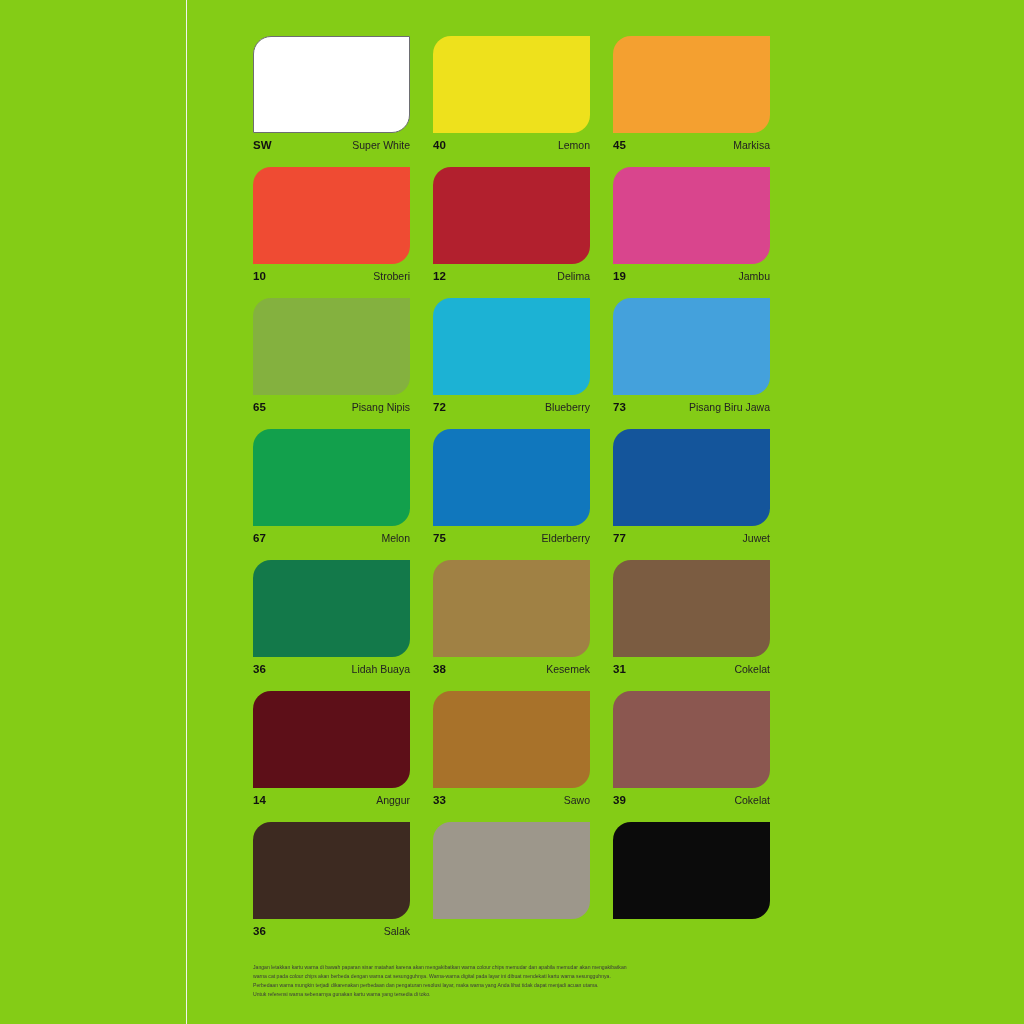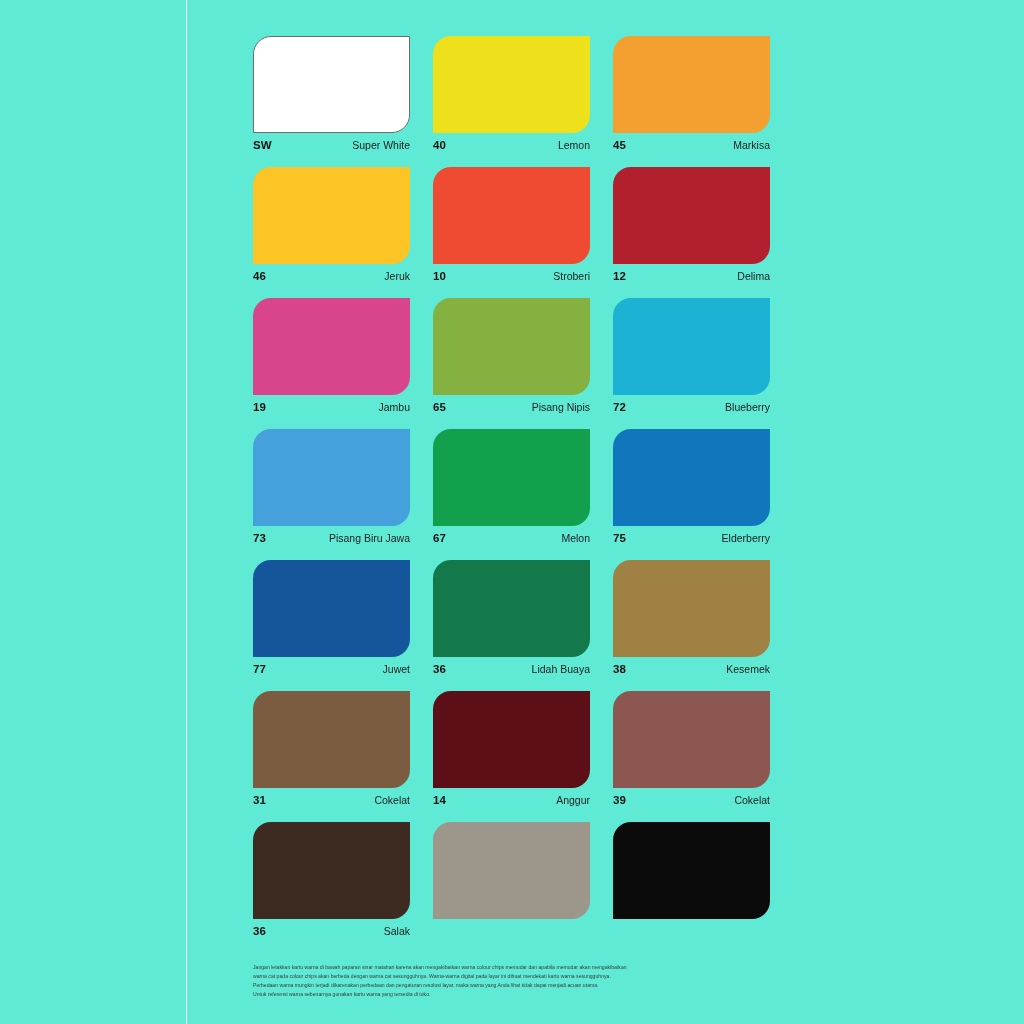--- a/index.html
+++ b/index.html
@@ -11,21 +11,21 @@
     width: 1024px;
     height: 1024px;
     font-family: "Liberation Sans", sans-serif;
     position: relative;
     overflow: hidden;
   }
 
   #page {
     position: absolute;
     inset: 0;
-    background: #5eead4;
+    background: #84cc16;
   }
 
   
   #left-rule {
     position: absolute;
     left: 186px;
     top: 0;
     width: 1px;
     height: 1024px;
     background: #f1f1f1;
@@ -115,27 +115,20 @@
         </div>
       </div>
       <div class="swatch-cell">
         <div class="chip" style="background: rgb(244, 160, 48);"></div>
         <div class="chip-labels">
           <span class="chip-code">45</span>
           <span class="chip-name">Markisa</span>
         </div>
       </div>
       <div class="swatch-cell">
-        <div class="chip" style="background: rgb(252, 196, 37);"></div>
-        <div class="chip-labels">
-          <span class="chip-code">46</span>
-          <span class="chip-name">Jeruk</span>
-        </div>
-      </div>
-      <div class="swatch-cell">
         <div class="chip" style="background: rgb(239, 75, 51);"></div>
         <div class="chip-labels">
           <span class="chip-code">10</span>
           <span class="chip-name">Stroberi</span>
         </div>
       </div>
       <div class="swatch-cell">
         <div class="chip" style="background: rgb(178, 32, 46);"></div>
         <div class="chip-labels">
           <span class="chip-code">12</span>
@@ -210,20 +203,27 @@
         <div class="chip-labels">
           <span class="chip-code">31</span>
           <span class="chip-name">Cokelat</span>
         </div>
       </div>
       <div class="swatch-cell">
         <div class="chip" style="background: rgb(93, 15, 24);"></div>
         <div class="chip-labels">
           <span class="chip-code">14</span>
           <span class="chip-name">Anggur</span>
+        </div>
+      </div>
+      <div class="swatch-cell">
+        <div class="chip" style="background: rgb(168, 114, 42);"></div>
+        <div class="chip-labels">
+          <span class="chip-code">33</span>
+          <span class="chip-name">Sawo</span>
         </div>
       </div>
       <div class="swatch-cell">
         <div class="chip" style="background: rgb(139, 87, 80);"></div>
         <div class="chip-labels">
           <span class="chip-code">39</span>
           <span class="chip-name">Cokelat</span>
         </div>
       </div>
       <div class="swatch-cell">

